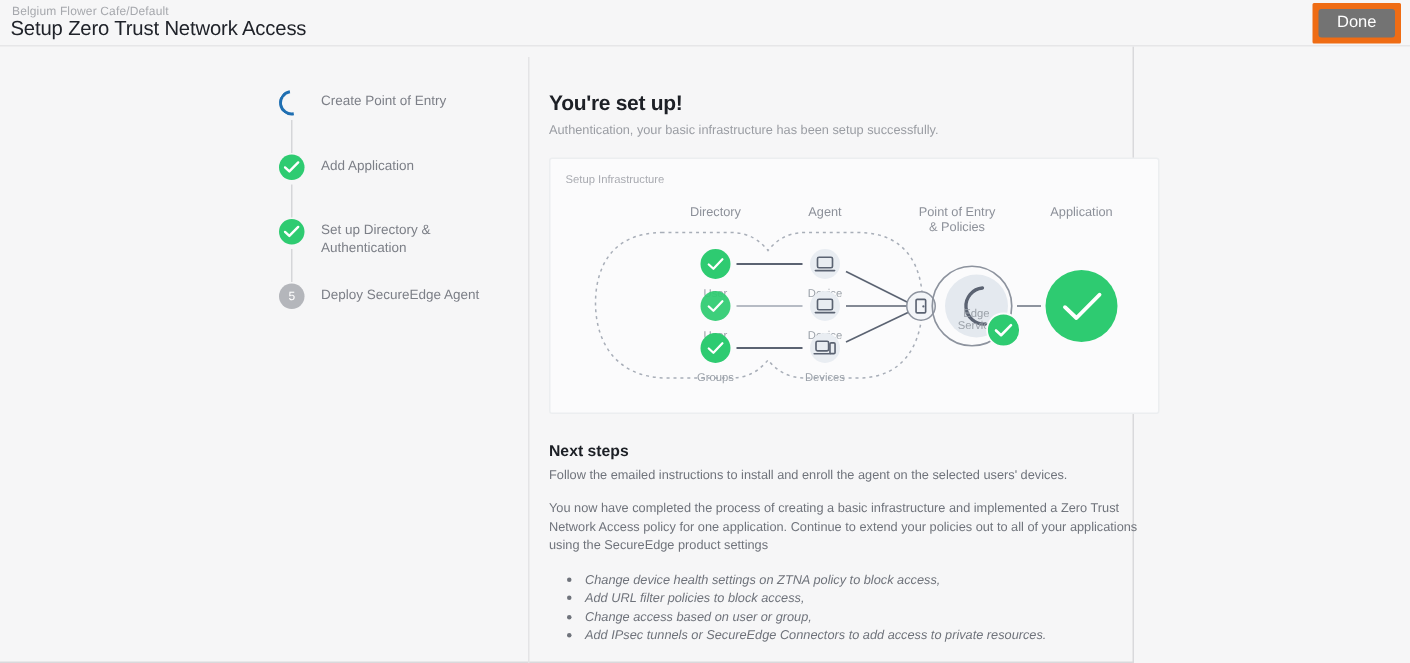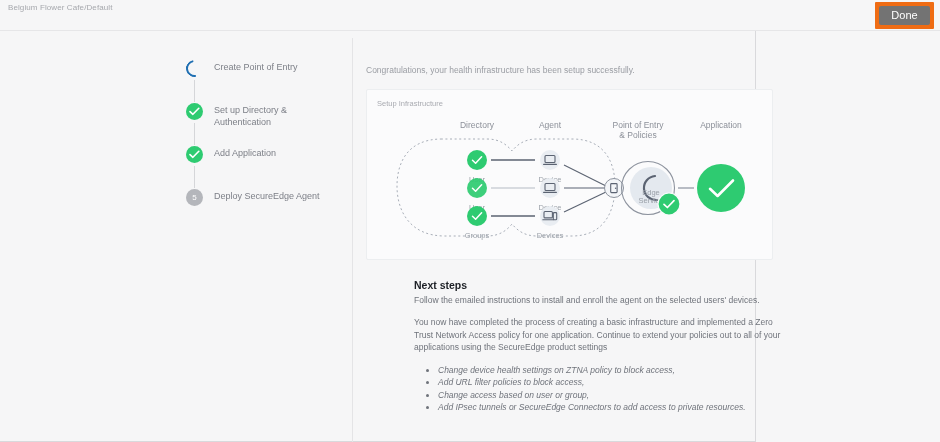--- a/index.html
+++ b/index.html
@@ -99,34 +99,35 @@
   #diagram-card {
     position: relative; margin-top: 14px;
     width: 407px; height: 171px;
     background: #fbfbfc; border: 1px solid #eceef0; border-radius: 2px;
   }
   #diagram-card-title {
     position: absolute; left: 10px; top: 9px; font-size: 7.5px; color: #a9abb1;
   }
   #diagram-svg { position: absolute; left: 0; top: 14px; }
 
-  #next-steps { margin-top: 19px; margin-left: 48px; }
+  #next-steps { margin-top: 19px; }
   #next-steps-title { font-size: 10.5px; color: #1d2026; font-weight: bold; }
   #next-steps-sub { font-size: 8.5px; color: #6f737b; margin-top: 4px; }
   #next-steps-para { font-size: 8.5px; color: #6f737b; margin-top: 11px; line-height: 12.5px; max-width: 400px; }
   #next-steps-list { margin-top: 10px; padding-left: 24px; }
   #next-steps-list li { font-size: 8.5px; color: #6f737b; line-height: 12.5px; font-style: italic; }
 </style>
 </head>
 <body>
 
 <div id="page">
 
   <div id="header">
     <div id="breadcrumb">Belgium Flower Cafe/Default</div>
+    <div id="page-title">Setup Zero Trust Network Access</div>
     <div id="done-wrap">
       <button id="done-button">Done</button>
     </div>
   </div>
 
   <div id="content">
     <div id="divider"></div>
 
     <div id="stepper">
 
@@ -140,47 +141,48 @@
 
       <div class="step">
         <div class="step-marker">
           <span class="circle-done">
             <svg width="11" height="9" viewBox="0 0 11 9">
                 <path d="M1 4.6 L3.9 7.3 L9.8 1.3" stroke="#ffffff" stroke-width="1.6" fill="none" stroke-linecap="round" stroke-linejoin="round"></path>
               </svg>
           </span>
           <span class="step-line"></span>
         </div>
-        <div class="step-label">Set up Directory &amp; Authentication</div>
+        <div class="step-label">Add Application</div>
       </div>
 
       <div class="step">
         <div class="step-marker">
           <span class="circle-done">
             <svg width="11" height="9" viewBox="0 0 11 9">
                 <path d="M1 4.6 L3.9 7.3 L9.8 1.3" stroke="#ffffff" stroke-width="1.6" fill="none" stroke-linecap="round" stroke-linejoin="round"></path>
               </svg>
           </span>
           <span class="step-line"></span>
         </div>
-        <div class="step-label">Add Application</div>
+        <div class="step-label">Set up Directory &amp; Authentication</div>
       </div>
 
 
       <div class="step">
         <div class="step-marker">
           <span class="circle-num">5</span>
         </div>
         <div class="step-label">Deploy SecureEdge Agent</div>
       </div>
 
     </div>
 
     <div id="main">
-      <div id="setup-sub">Congratulations, your health infrastructure has been setup successfully.</div>
+      <div id="setup-heading">You're set up!</div>
+      <div id="setup-sub">Authentication, your basic infrastructure has been setup successfully.</div>
 
       <div id="diagram-card">
         <div id="diagram-card-title">Setup Infrastructure</div>
 
         <svg id="diagram-svg" width="407" height="157" viewBox="0 0 407 157">
 
           <path d="M75 35 C38 35 30 62 30 82 C30 106 42 132 78 132 L120 132 C133 132 140 126 145 120 C150 126 157 132 170 132 L205 132 C238 132 248 106 248 82 C248 60 239 35 205 35 L170 35 C157 35 150 41 145 47 C140 41 133 35 120 35 Z" fill="none" stroke="#a8aeb8" stroke-width="1" stroke-dasharray="2,2.6"></path>
 
           <text x="110" y="24" text-anchor="middle" font-family="Liberation Sans, sans-serif" font-size="8.5" fill="#8c9099">Directory</text>
           <text x="183" y="24" text-anchor="middle" font-family="Liberation Sans, sans-serif" font-size="8.5" fill="#8c9099">Agent</text>

